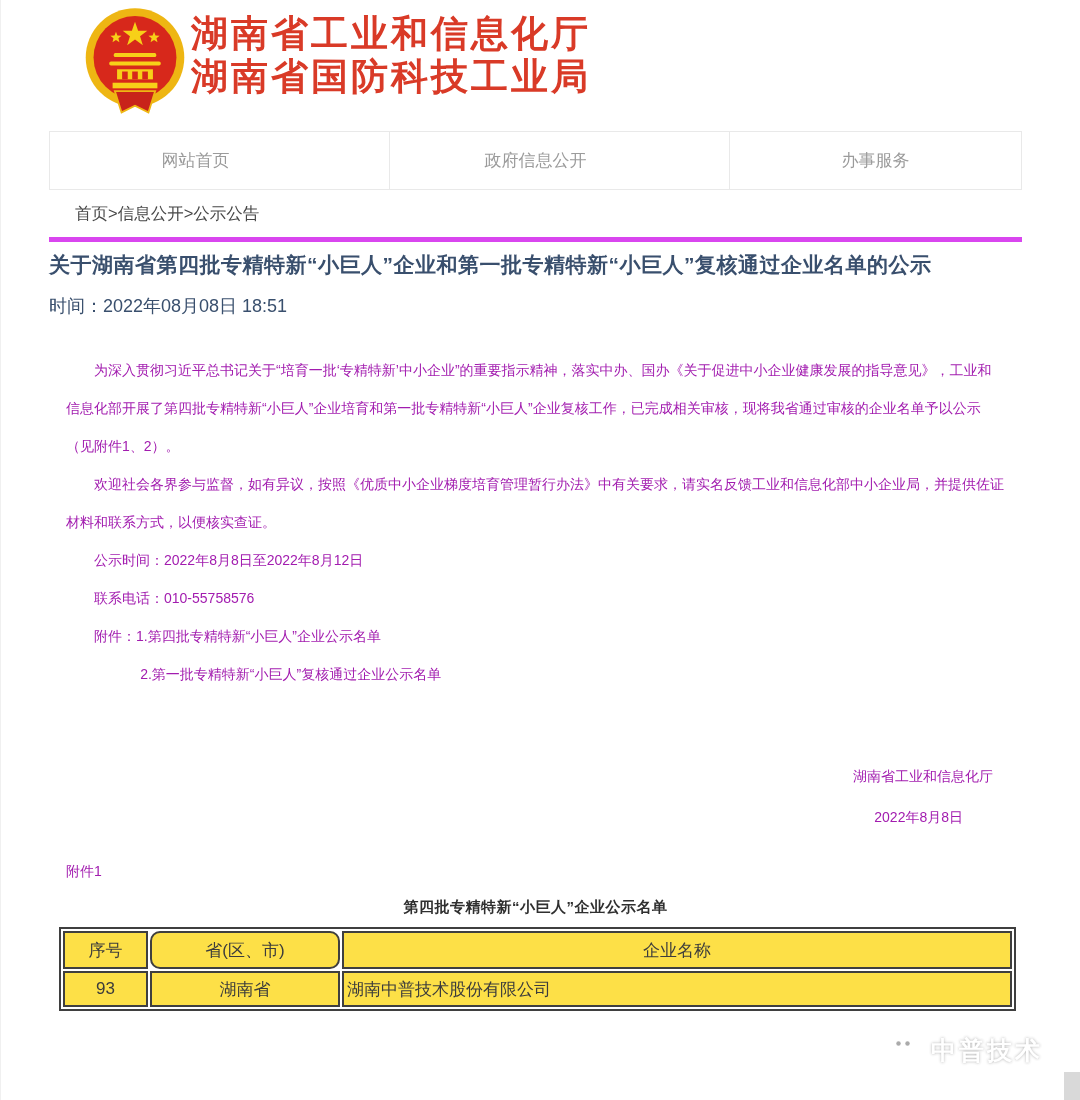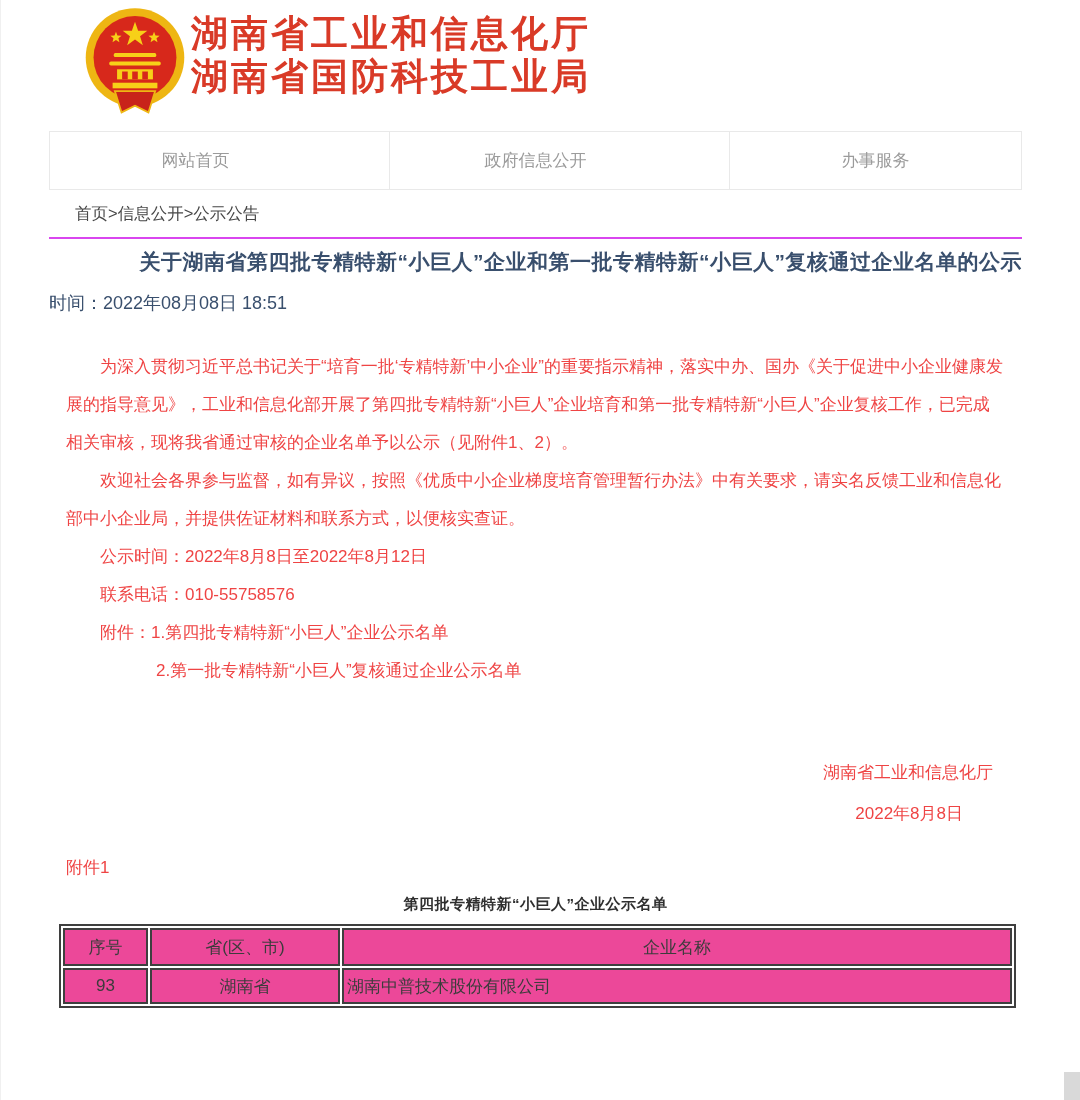--- a/index.html
+++ b/index.html
@@ -21,30 +21,30 @@
   .nav-row { display:flex;gap:48px; }
   .nav-row + .nav-row { border-top:1px solid #e9e9e9; }
   .nav-cell {
     flex:1; height:57px; line-height:57px; text-align:center;
     color:#9b9b9b; font-size:17px; cursor:pointer; border-left:1px solid #e9e9e9;
   }
   .nav-cell:first-child { border-left:none; }
   
   .breadcrumb-bar {
     margin:0 58px 0 48px; padding:13px 0 12px 26px;
-    border-bottom:2px solid #d946ef; color:#474747; font-size:16.5px;
+    border-bottom:5px solid #d946ef; color:#474747; font-size:16.5px;
   }
   
   .article { margin:0 58px 0 48px; }
   .article-title {
-    margin-top:9px; text-align:right; color:#394f6d;
+    margin-top:9px; text-align:left; color:#394f6d;
     font-size:21px; font-weight:bold; letter-spacing:0.5px;
   }
   .article-time { margin-top:15px; color:#394f6d; font-size:18px; }
-  .article-body { margin-top:33px; padding:0 17px; color:#ef4444; font-size:17px; line-height:38px; }
+  .article-body { margin-top:33px; padding:0 17px; color:#a21caf; font-size:14px; line-height:38px; }
   .para { text-indent:2em; }
   .info-line { text-indent:2em; }
   .attach-block { }
   .attach-line1 { text-indent:2em; }
   .attach-line2 { text-indent:5.3em; }
   .signature { margin-top:64px; text-align:right; }
   .sig-org { padding-right:12px; }
   .sig-date { padding-right:42px; margin-top:3px; }
   .appendix-label { margin-top:16px; }
   
@@ -52,25 +52,25 @@
     margin-top:8px; text-align:center; color:#2f2f2f;
     font-size:15px; font-weight:bold; letter-spacing:0.5px;
   }
   .roster-table {
     margin:10px 0 0 10px; width:957px;
     border-collapse:separate; border-spacing:2px;
     border:2px solid #3f3f3f; background:#fff;
   }
   .roster-table td {
     border:2px solid #3f3f3f; font-size:17px; color:#3c3c3c;
-    text-align:center; height:36px; background:#ec4899;
+    text-align:center; height:36px; background:#fde047;
   }
   .roster-table .hrow td { height:38px; }
   .col-idx { width:85px; }
-  .col-prov { width:190px; }
+  .col-prov { width:190px;border-radius:10px; }
   .cell-company { text-align:left !important; padding-left:3px; }
   
   .watermark {
     position:absolute; left:878px; top:1026px; display:flex; align-items:center;
     opacity:0.88; pointer-events:none;
   }
   .wm-logo { width:52px; height:48px; }
   .wm-text {
     color:#ffffff; font-size:25px; font-weight:bold; letter-spacing:3px;
     text-shadow:0 0 3px rgba(90,90,90,0.55);
@@ -151,16 +151,27 @@
         </tr>
         <tr>
           <td>93</td>
           <td>湖南省</td>
           <td class="cell-company">湖南中普技术股份有限公司</td>
         </tr>
       </tbody>
     </table>
   </div>
 
+  <div class="watermark">
+    <svg class="wm-logo" viewBox="0 0 52 48">
+      <path d="M6 6 q1 -4 3 -1" stroke="#ffffff" stroke-width="2.2" fill="none" stroke-linecap="round"></path>
+      <path d="M13 4 q1 -4 3 -1" stroke="#ffffff" stroke-width="2.2" fill="none" stroke-linecap="round"></path>
+      <circle cx="24" cy="20" r="13.5" fill="#ffffff"></circle>
+      <circle cx="19.5" cy="17.5" r="2.2" fill="rgba(80,80,80,0.55)"></circle>
+      <circle cx="28.5" cy="17.5" r="2.2" fill="rgba(80,80,80,0.55)"></circle>
+      <path d="M16 31 q-4 6 2 9 q-1 -5 3 -7 Z" fill="#ffffff"></path>
+    </svg>
+    <span class="wm-text">中普技术</span>
+  </div>
 
   <div class="scroll-fragment"></div>
 
 </div>
 
 </body></html>

